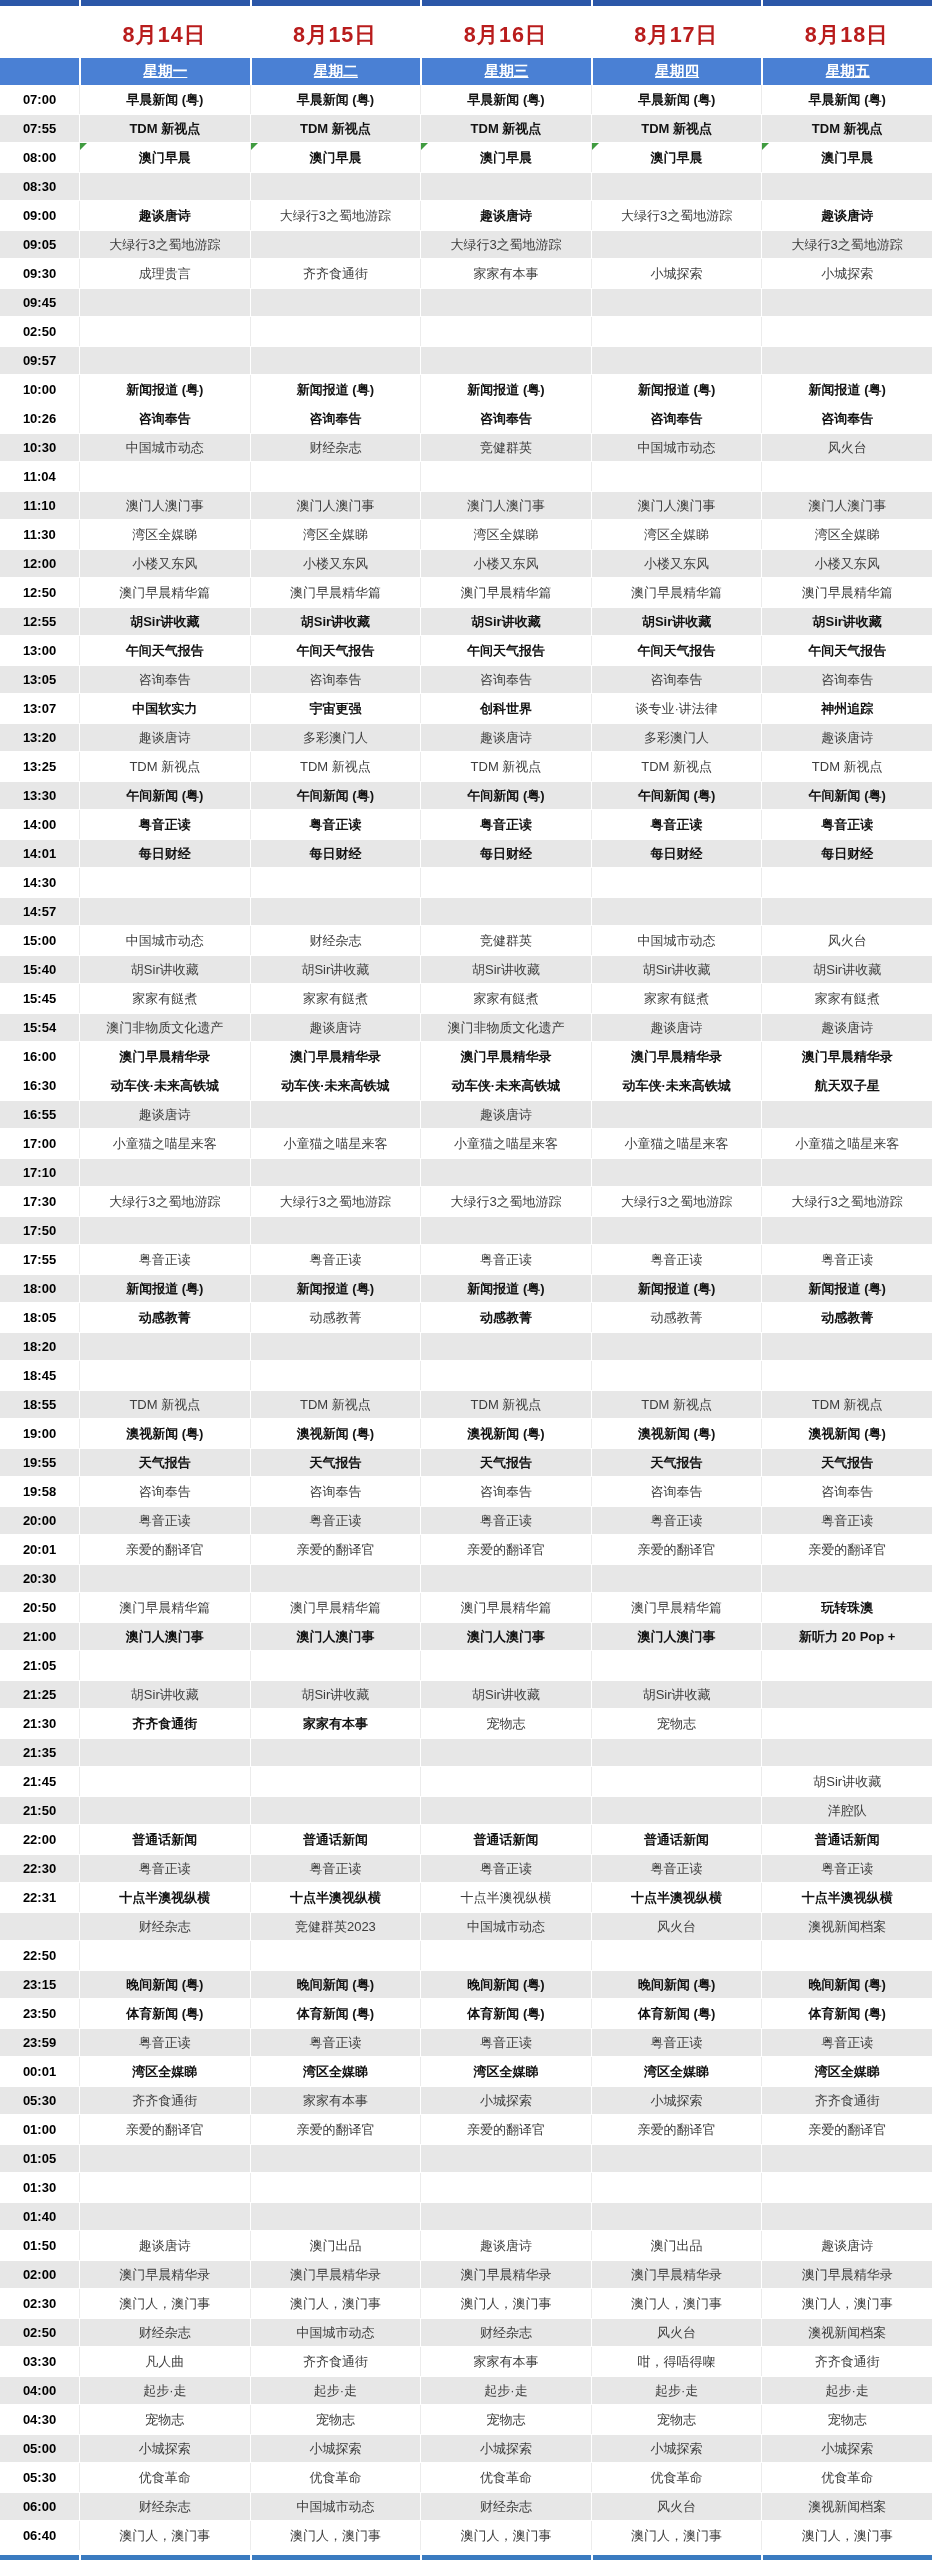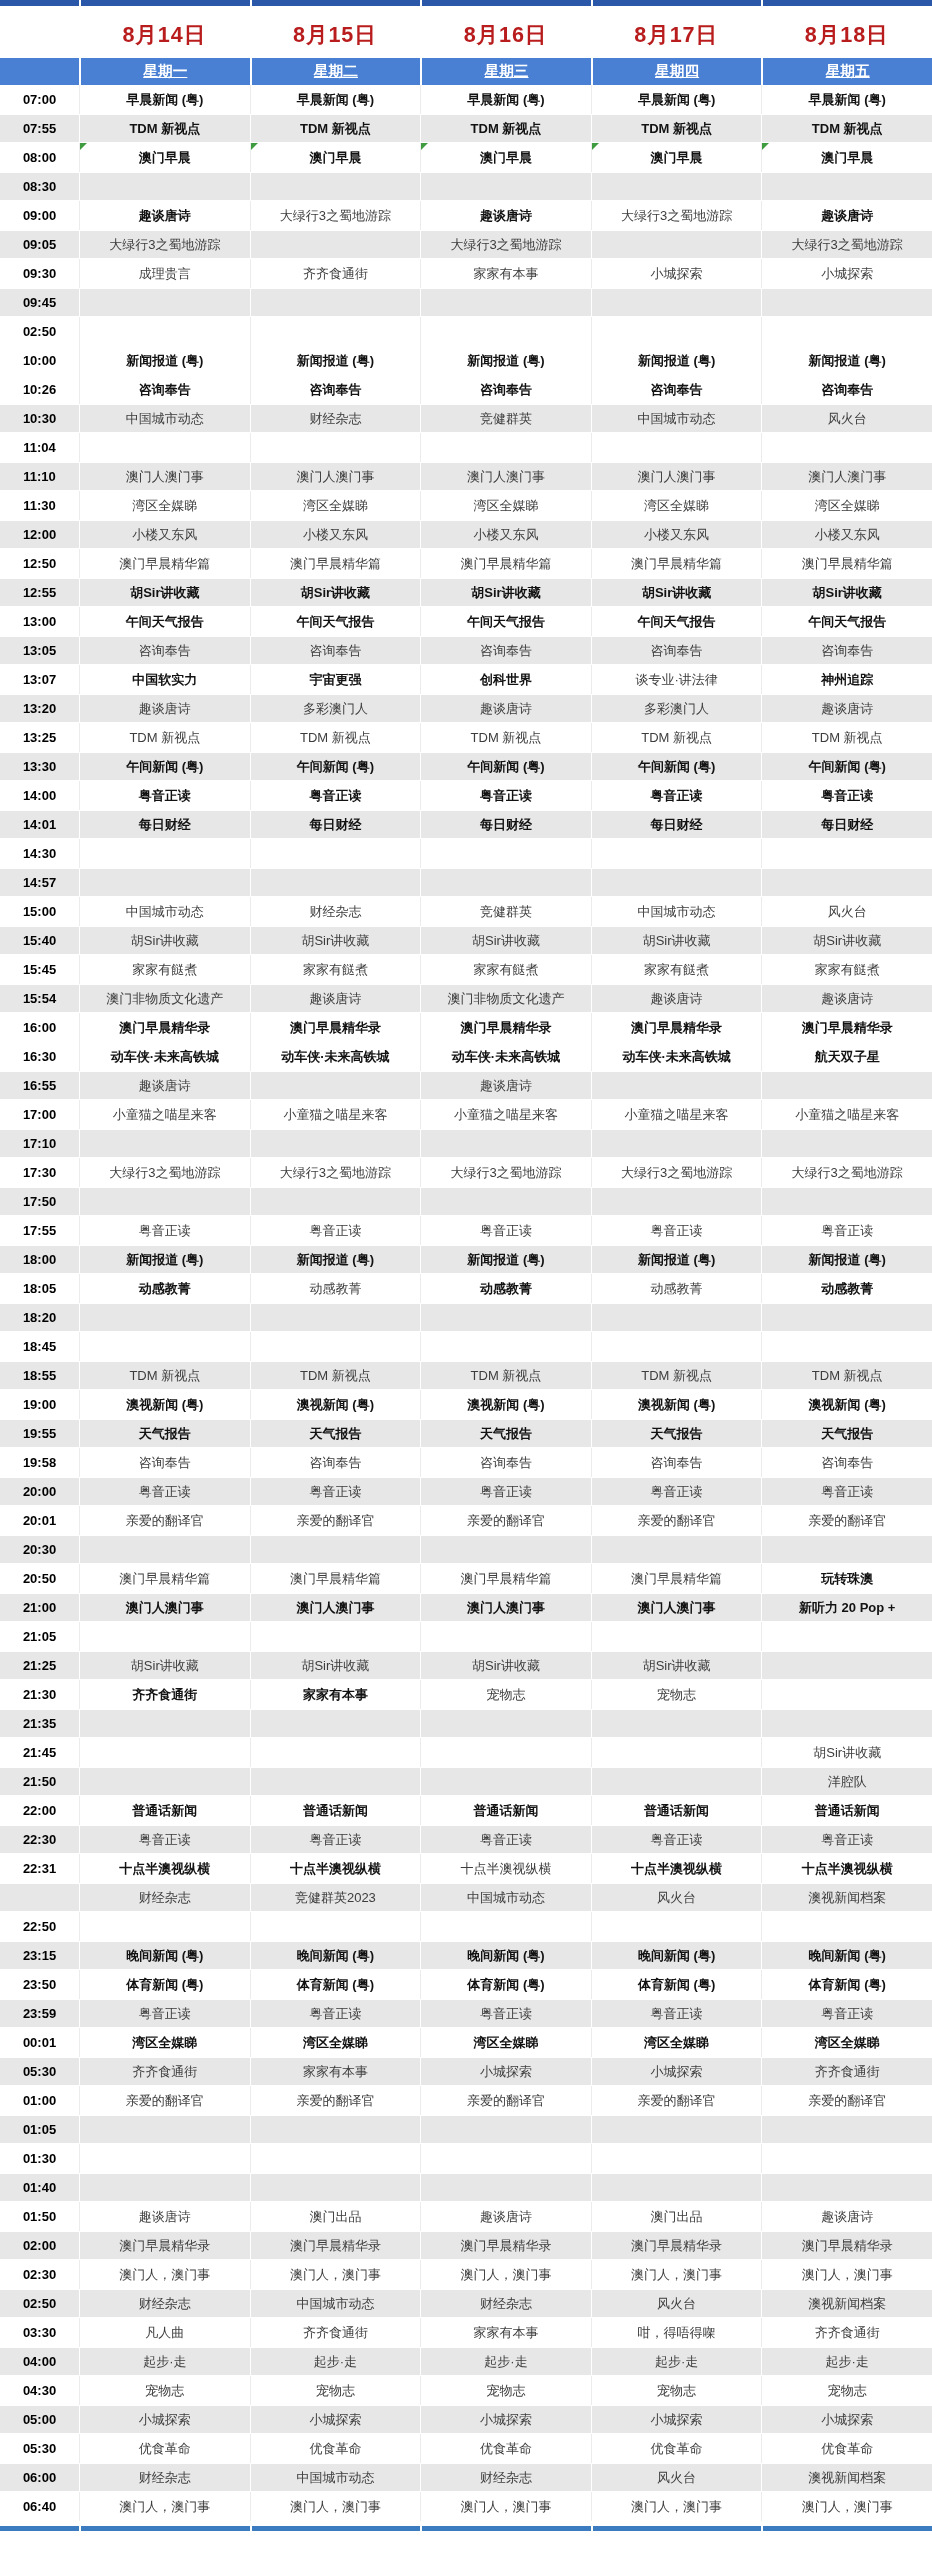--- a/index.html
+++ b/index.html
@@ -197,20 +197,28 @@
         <div class="c"></div>
       </div>
       <div class="grid6 row w">
         <div class="c time">02:50</div>
         <div class="c"></div>
         <div class="c"></div>
         <div class="c"></div>
         <div class="c"></div>
         <div class="c"></div>
       </div>
+      <div class="grid6 row g">
+        <div class="c time">09:57</div>
+        <div class="c"></div>
+        <div class="c"></div>
+        <div class="c"></div>
+        <div class="c"></div>
+        <div class="c"></div>
+      </div>
       <div class="grid6 row w">
         <div class="c time">10:00</div>
         <div class="c b">
           <span>新闻报道 (粤)</span>
         </div>
         <div class="c b">
           <span>新闻报道 (粤)</span>
         </div>
         <div class="c b">
           <span>新闻报道 (粤)</span>

